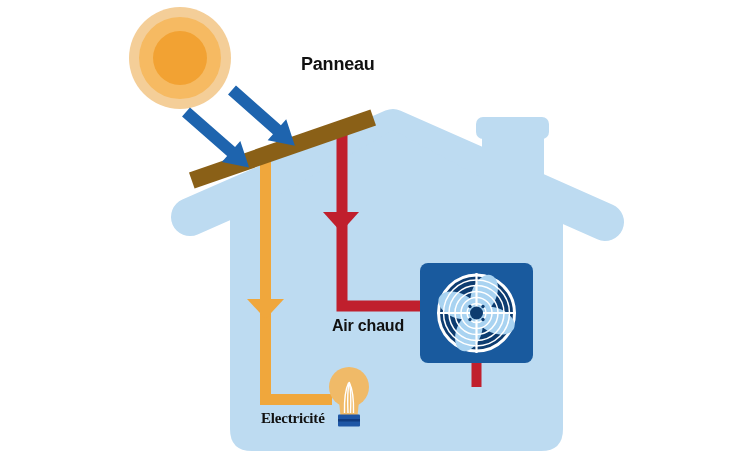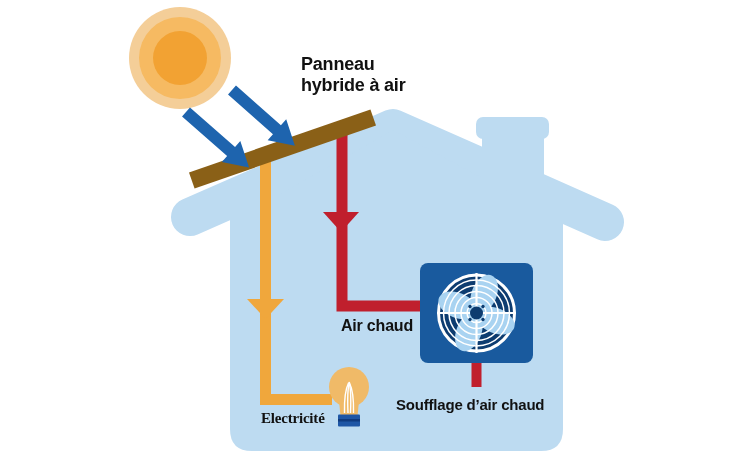--- a/index.html
+++ b/index.html
@@ -8,21 +8,21 @@
     background:#ffffff;
     font-family:"Liberation Sans","DejaVu Sans",sans-serif;
   }
   #stage svg{position:absolute;left:0;top:0;}
   .lbl{
     position:absolute;color:#111111;font-weight:bold;white-space:pre;
     letter-spacing:-0.2px;
   }
   #panel-label{left:301px;top:54px;font-size:18px;line-height:21px;}
   #ventilator-label{left:427px;top:240px;font-size:16px;}
-  #hot-air-label{left:341px;top:317px;font-size:16px;}
+  #hot-air-label{left:332px;top:317px;font-size:16px;}
   #electricity-label{left:261px;top:410px;font-size:15px;font-family:Liberation Serif, serif;}
   #blow-label{left:396px;top:396px;font-size:15px;line-height:18px;}
 </style>
 </head>
 <body>
 
 <div id="stage">
 
   <svg width="750" height="472" viewBox="0 0 750 472">
 
@@ -96,22 +96,22 @@
         <path d="M344.5,413 Q344,392 348.5,383"></path>
         <path d="M348,413 Q347,390 349.5,382"></path>
         <path d="M350.5,413 Q351.5,390 349,382"></path>
         <path d="M353.5,413 Q354,392 349.5,383"></path>
       </g>
       <rect x="338" y="414.5" width="22" height="12" rx="1" fill="#1E56A5"></rect>
       <rect x="338" y="419" width="22" height="2.5" fill="#0F3A7E"></rect>
     </g>
   </svg>
 
-  <div class="lbl" id="panel-label"><span>Panneau</span><br><span>hybride à air</span></div>
+  <div class="lbl" id="panel-label"><span>Panneau</span><br></div>
 
 
   <div class="lbl" id="hot-air-label">Air chaud</div>
 
   <div class="lbl" id="electricity-label">Electricité</div>
 
-  <div class="lbl" id="blow-label"><span>Soufflage d’air chaud</span><br></div>
+  <div class="lbl" id="blow-label"><br></div>
 
 </div>
 
 </body></html>

